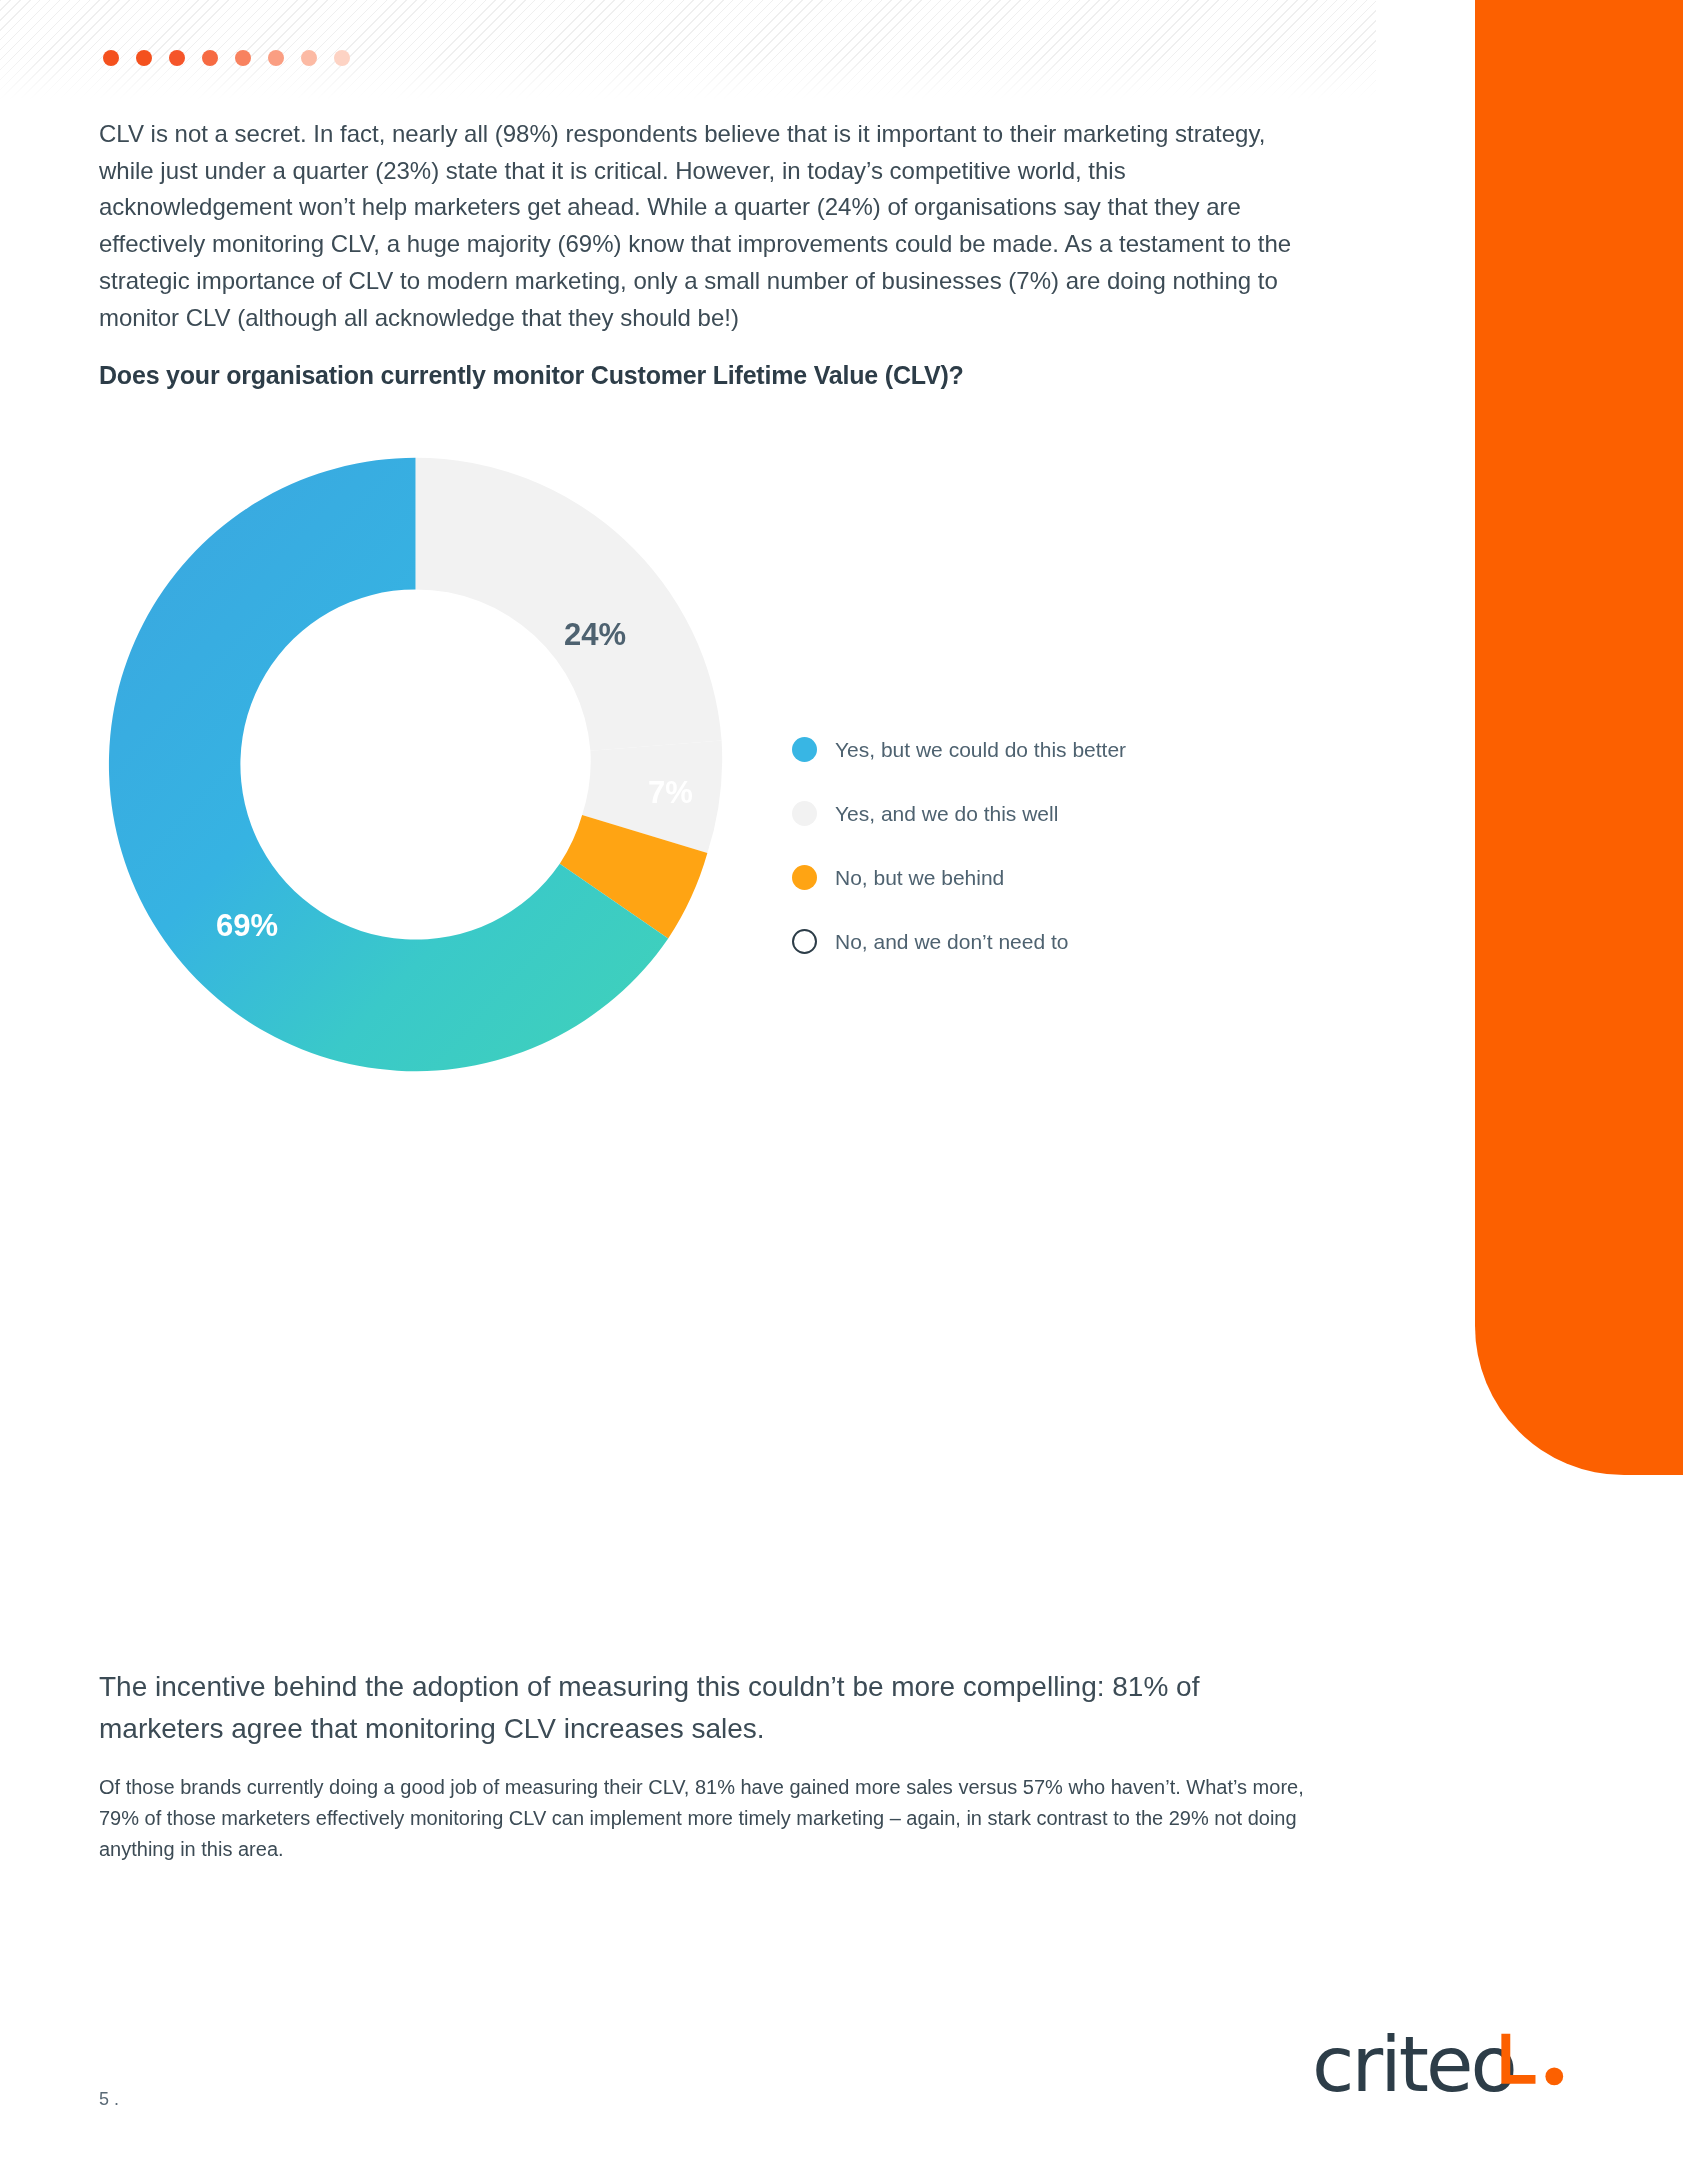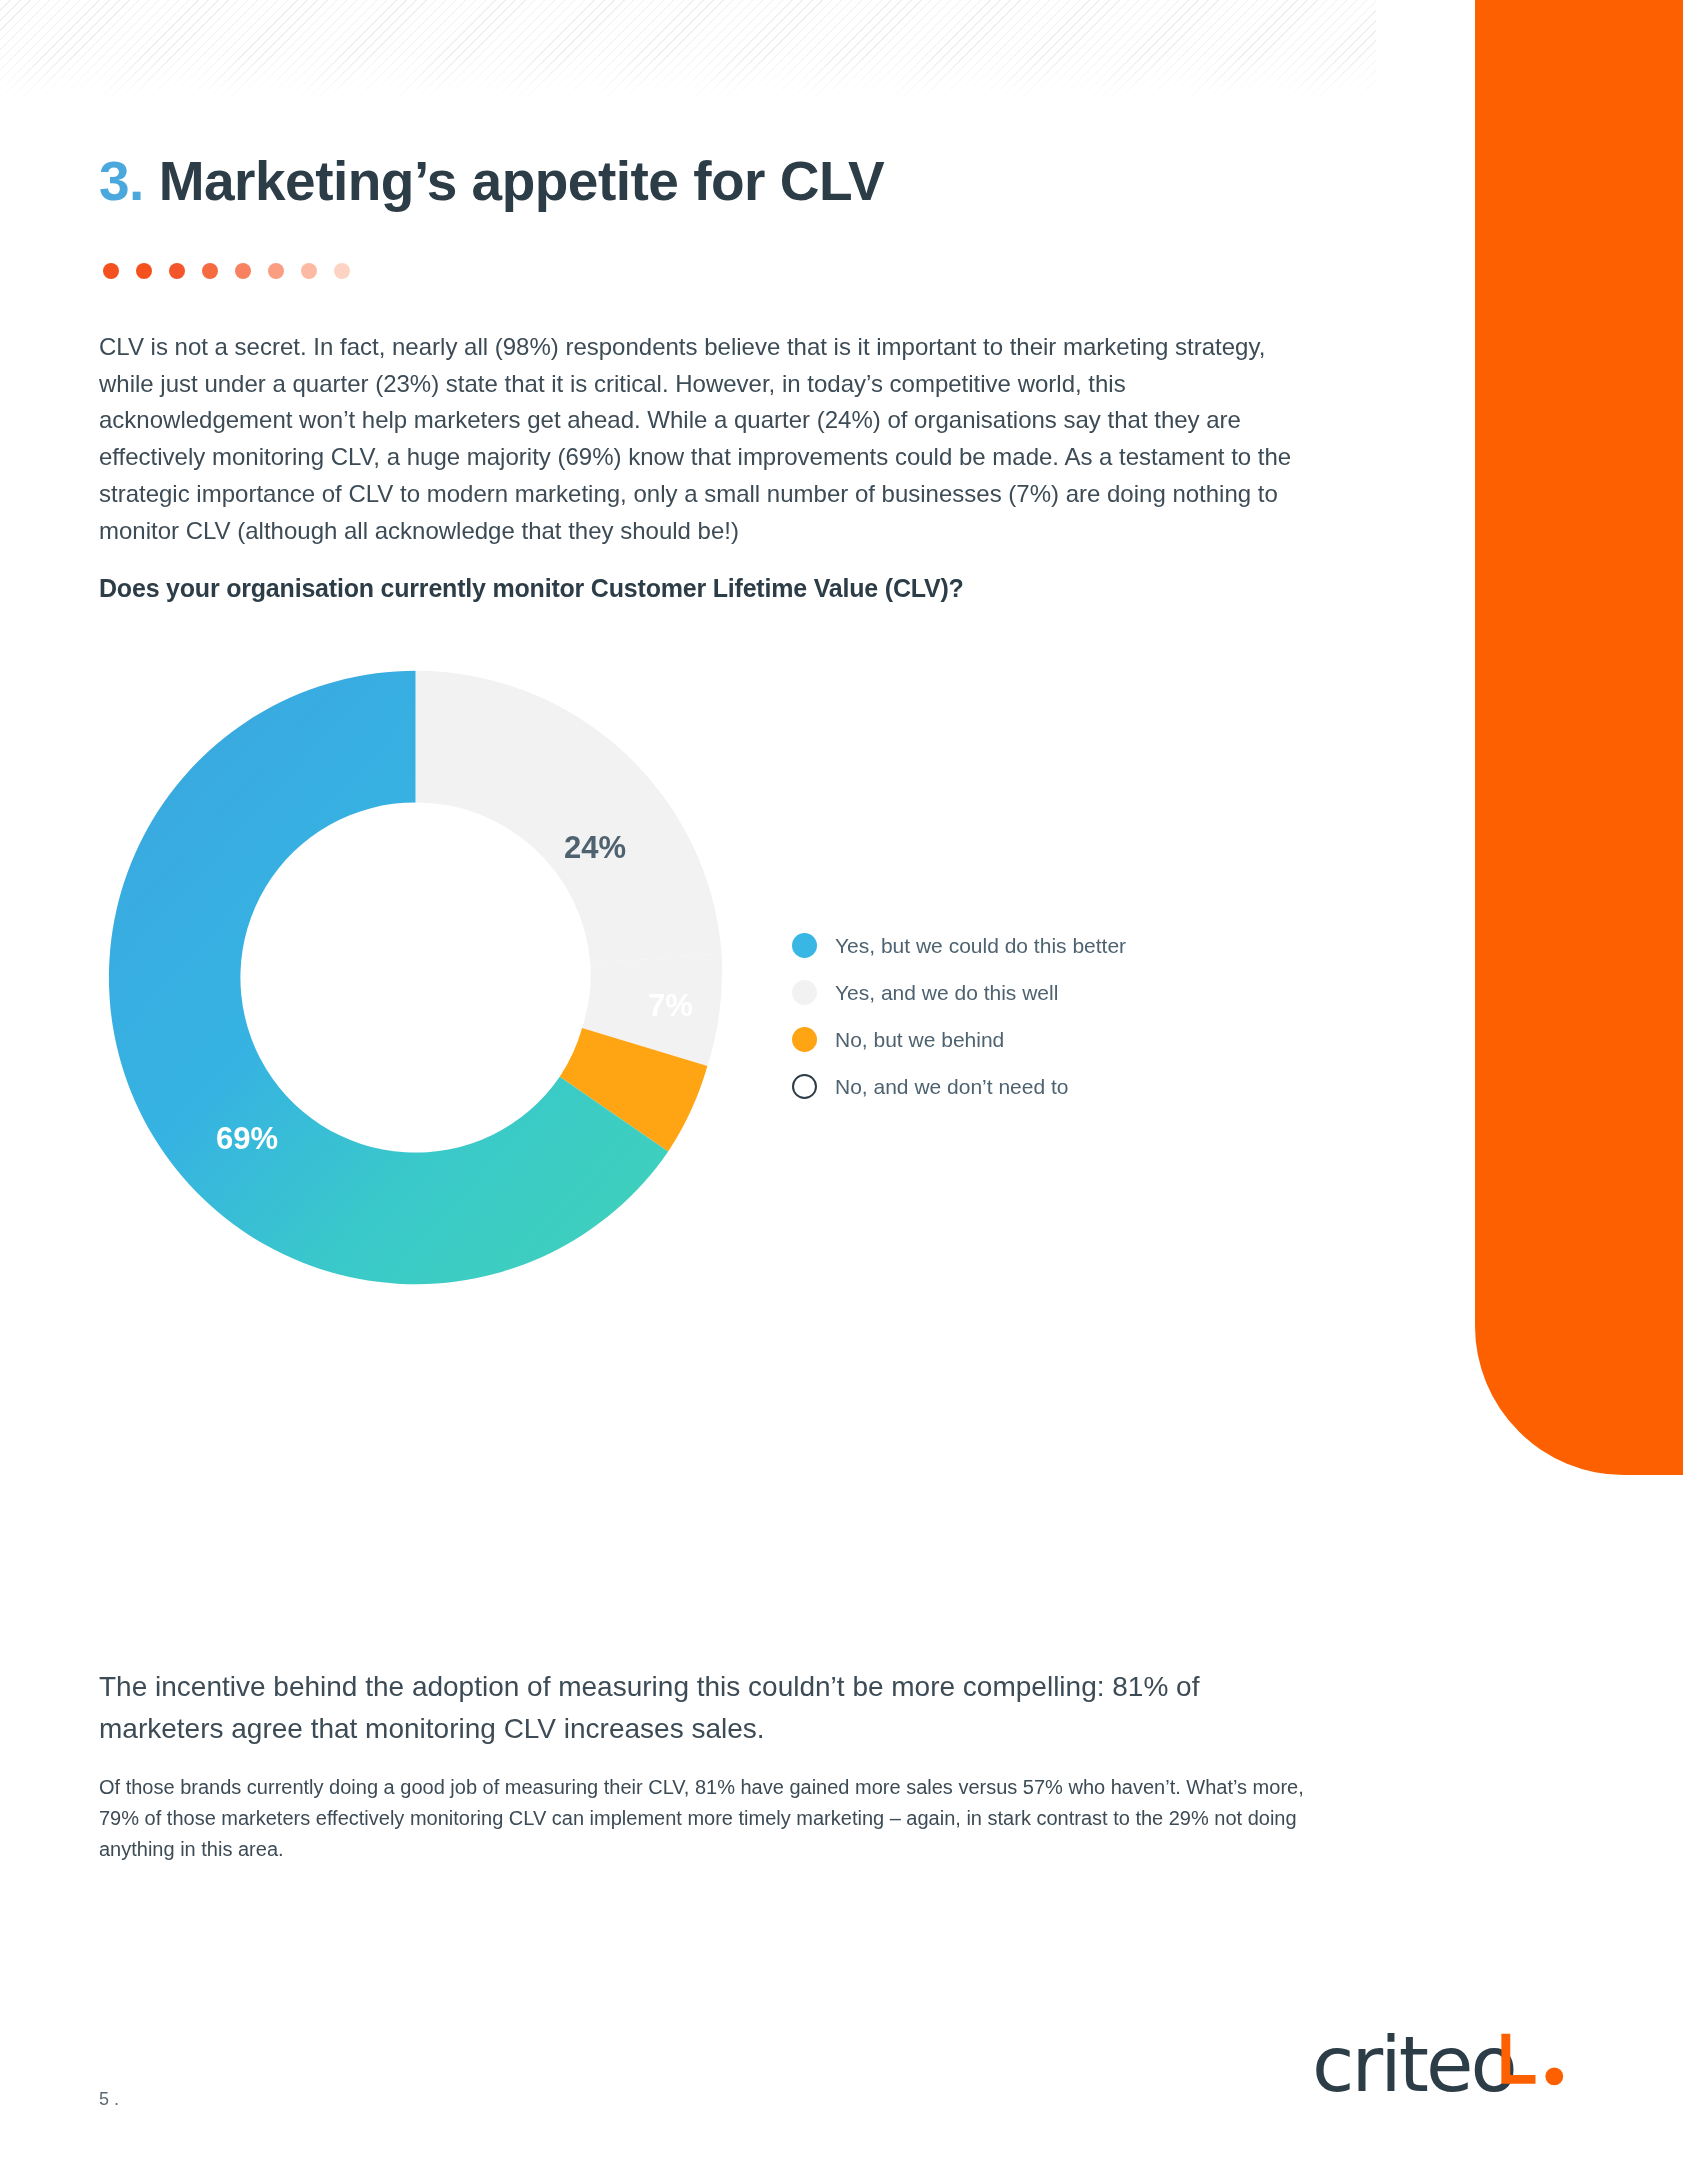--- a/index.html
+++ b/index.html
@@ -124,20 +124,21 @@
     left: 693px;
     top: 282px;
     display: flex;
     flex-direction: column;
     gap: 22px;
   }
   .legend-row {
     display: flex;
     align-items: center;
     gap: 18px;
+    margin-top: 17px;
   }
   .legend-swatch {
     width: 25px;
     height: 25px;
     border-radius: 50%;
     flex: 0 0 auto;
   }
   .legend-label {
     font-size: 21px;
     color: #4e6270;
@@ -181,24 +182,20 @@
 </style>
 </head>
 <body>
 
 <div class="hatch-band"></div>
 <div class="hatch-band-fade"></div>
 <div class="orange-shape"></div>
 
 <div class="content">
 
-  <h1 class="page-title">
-    <span class="num">3.</span>
-    <span>Marketing’s appetite for CLV</span>
-  </h1>
 
   <div class="dots">
     <span class="dot" style="background:#f4511e"></span>
     <span class="dot" style="background:#f4511e"></span>
     <span class="dot" style="background:#f5552a"></span>
     <span class="dot" style="background:#f66a42"></span>
     <span class="dot" style="background:#f8825f"></span>
     <span class="dot" style="background:#fa9e82"></span>
     <span class="dot" style="background:#fcbaa4"></span>
     <span class="dot" style="background:#fdd3c4"></span>

